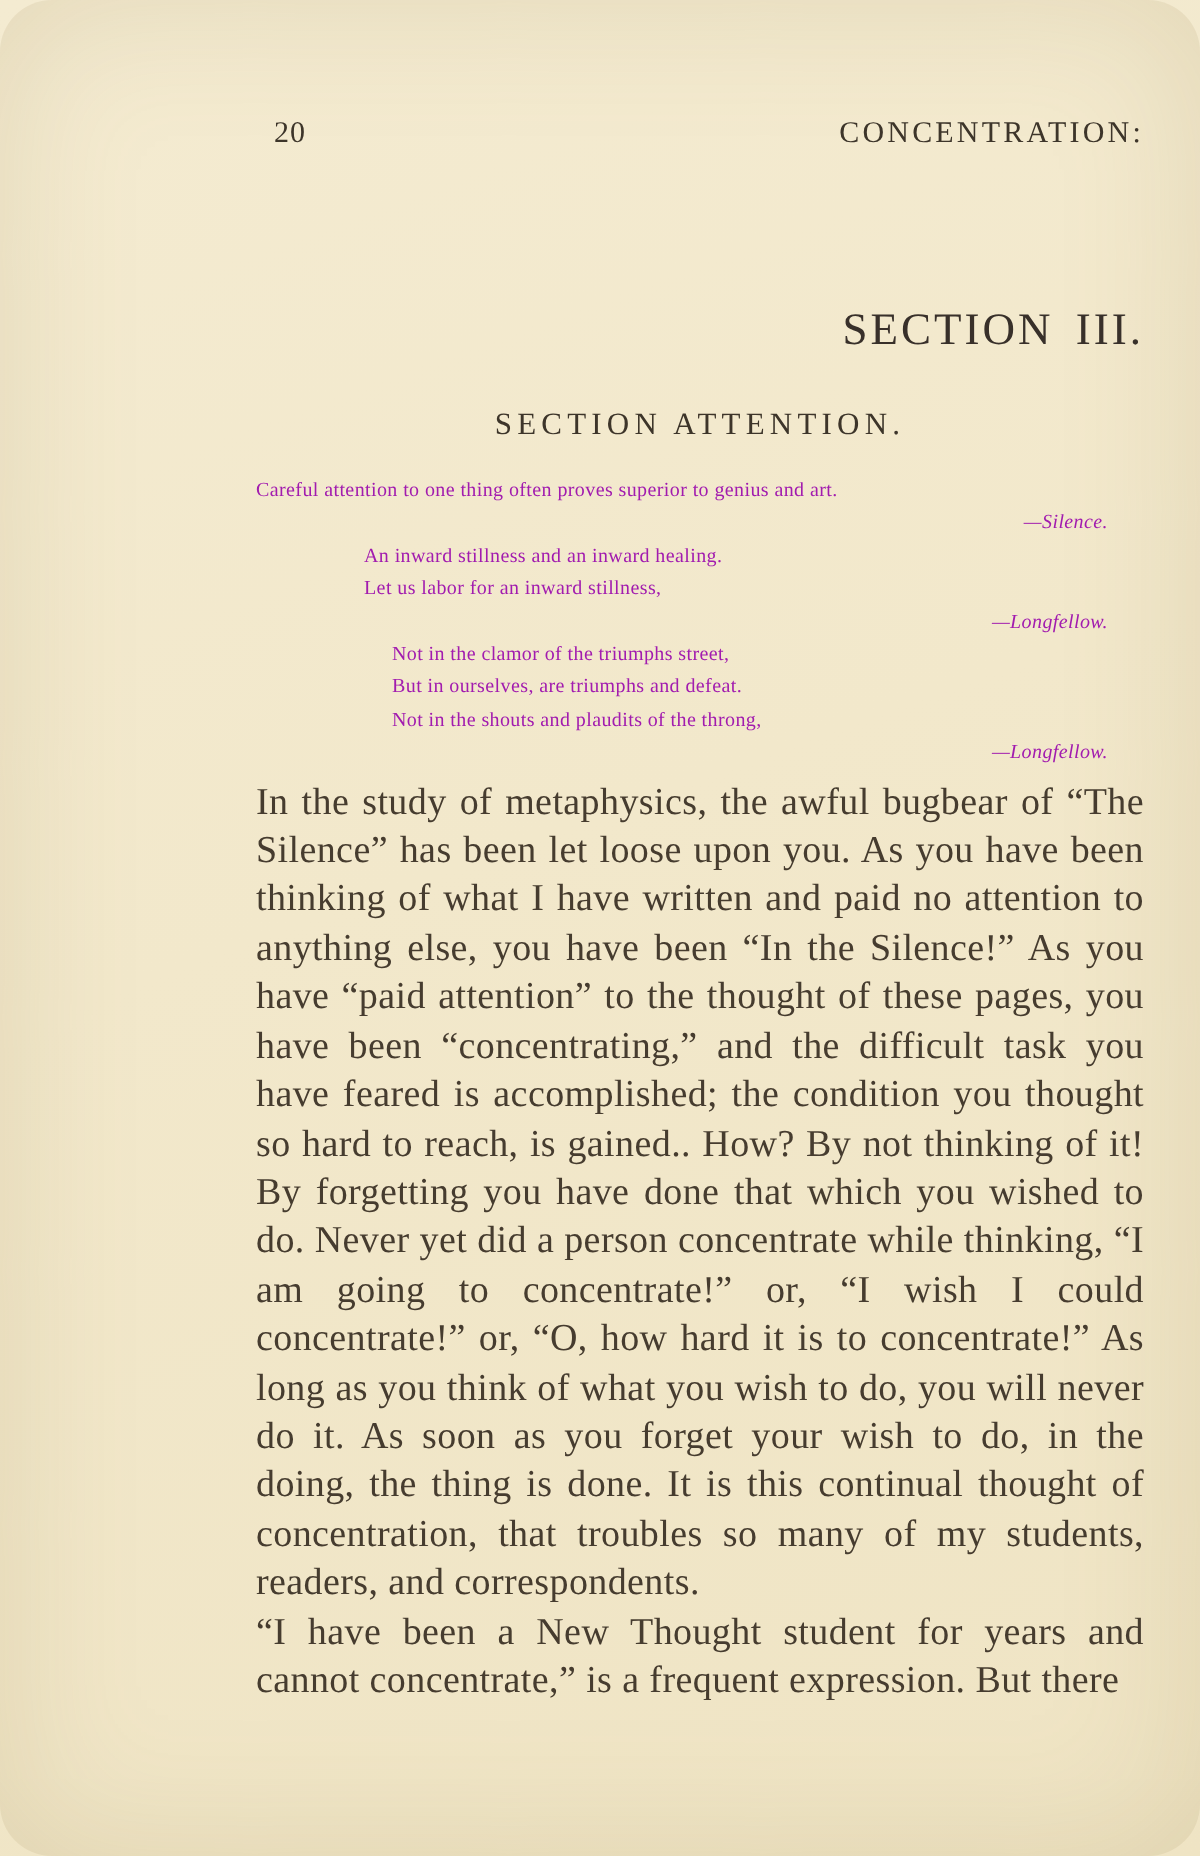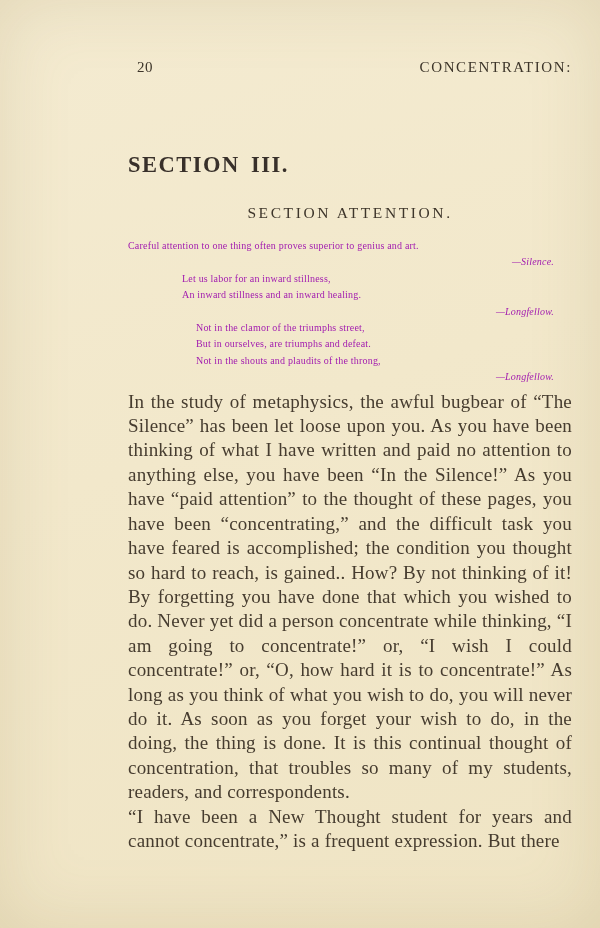--- a/index.html
+++ b/index.html
@@ -13,20 +13,21 @@
     font-family: "Liberation Serif", serif;
     color: #473d30;
     overflow: hidden;
     position: relative;
   }
   .page {
     width: 600px;
     height: 928px;
     box-shadow: inset 0 0 70px rgba(150, 125, 70, 0.18);
     box-sizing: border-box;
+    border-radius: 26px;
   }
   .column {
     margin-left: 128px;
     margin-right: 28px; 
   }
   .running-head {
     padding-top: 59px;
     display: flex;
     justify-content: space-between;
     align-items: baseline;
@@ -35,23 +36,23 @@
   }
   .page-num {
     padding-left: 9px;
     letter-spacing: 0.5px;
   }
   .running-title {
     letter-spacing: 1.6px;
   }
   .section-title {
     margin: 76px 0 0 0;
-    text-align: left;
+    text-align: right;
     font-size: 22.5px;
-    font-weight: bold;
+    font-weight: normal;
     letter-spacing: 1.5px;
     word-spacing: 4px;
     color: #38302a;
   }
   .section-subtitle {
     margin: 26px 0 0 0;
     text-align: center;
     font-size: 15.5px;
     font-weight: normal;
     letter-spacing: 2.6px;
@@ -107,22 +108,22 @@
     <h2 class="section-subtitle">SECTION ATTENTION.</h2>
 
     <div class="epigraphs">
 
       <div class="epigraph prose">
         <p class="ep-text">Careful attention to one thing often proves superior to genius and art.</p>
         <div class="ep-attr">—Silence.</div>
       </div>
 
       <div class="epigraph verse indent1">
+        <div class="ep-line">An inward stillness and an inward healing.</div>
         <div class="ep-line">Let us labor for an inward stillness,</div>
-        <div class="ep-line">An inward stillness and an inward healing.</div>
         <div class="ep-attr">—Longfellow.</div>
       </div>
 
       <div class="epigraph verse indent2">
         <div class="ep-line">Not in the clamor of the triumphs street,</div>
         <div class="ep-line">But in ourselves, are triumphs and defeat.</div>
         <div class="ep-line">Not in the shouts and plaudits of the throng,</div>
         <div class="ep-attr">—Longfellow.</div>
       </div>
 

